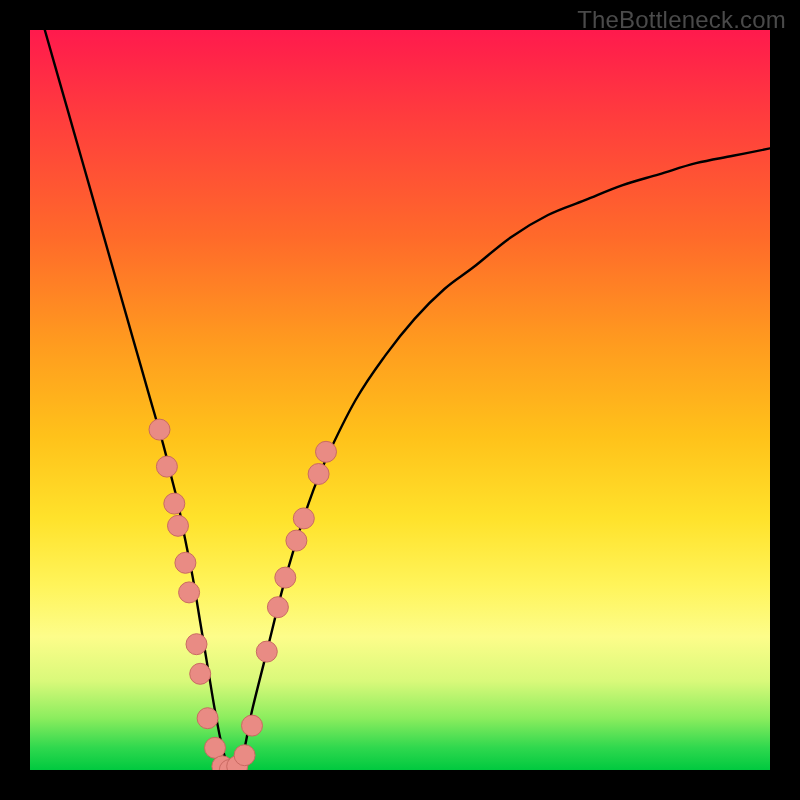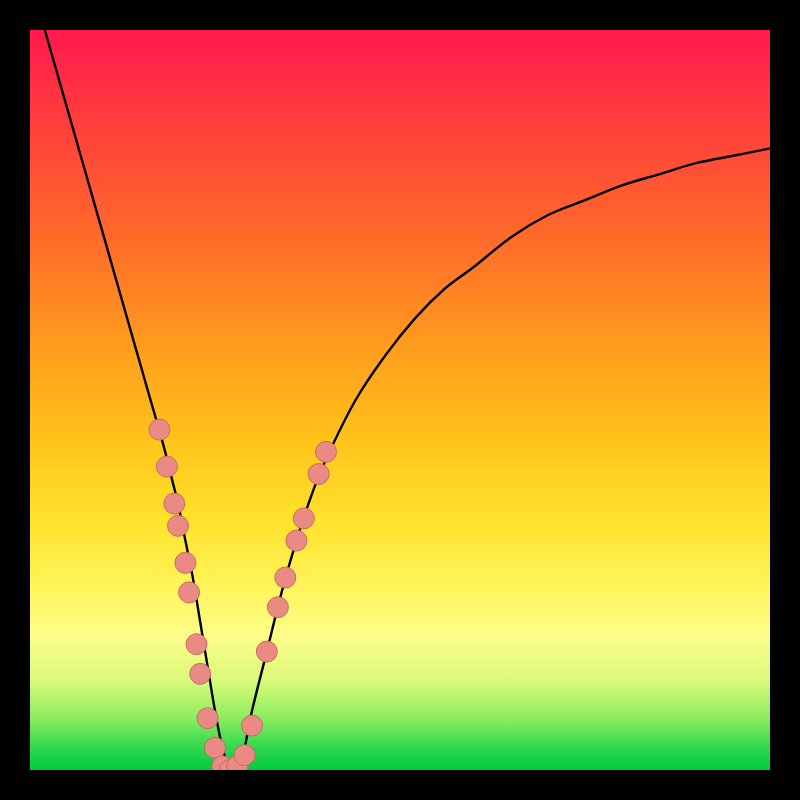--- a/index.html
+++ b/index.html
@@ -84,13 +84,14 @@
           <circle cx="236.8" cy="621.6" r="10.5" fill="#e98b84" stroke="#c96a62" stroke-width="1"></circle>
           <circle cx="247.9" cy="577.2" r="10.5" fill="#e98b84" stroke="#c96a62" stroke-width="1"></circle>
           <circle cx="255.29999999999998" cy="547.6" r="10.5" fill="#e98b84" stroke="#c96a62" stroke-width="1"></circle>
           <circle cx="266.4" cy="510.6" r="10.5" fill="#e98b84" stroke="#c96a62" stroke-width="1"></circle>
           <circle cx="273.8" cy="488.4" r="10.5" fill="#e98b84" stroke="#c96a62" stroke-width="1"></circle>
           <circle cx="288.6" cy="444" r="10.5" fill="#e98b84" stroke="#c96a62" stroke-width="1"></circle>
           <circle cx="296" cy="421.8" r="10.5" fill="#e98b84" stroke="#c96a62" stroke-width="1"></circle>
         </g>
     </svg>
   </div>
+  <div class="watermark">TheBottleneck.com</div>
 </div>
 
 </body></html>

